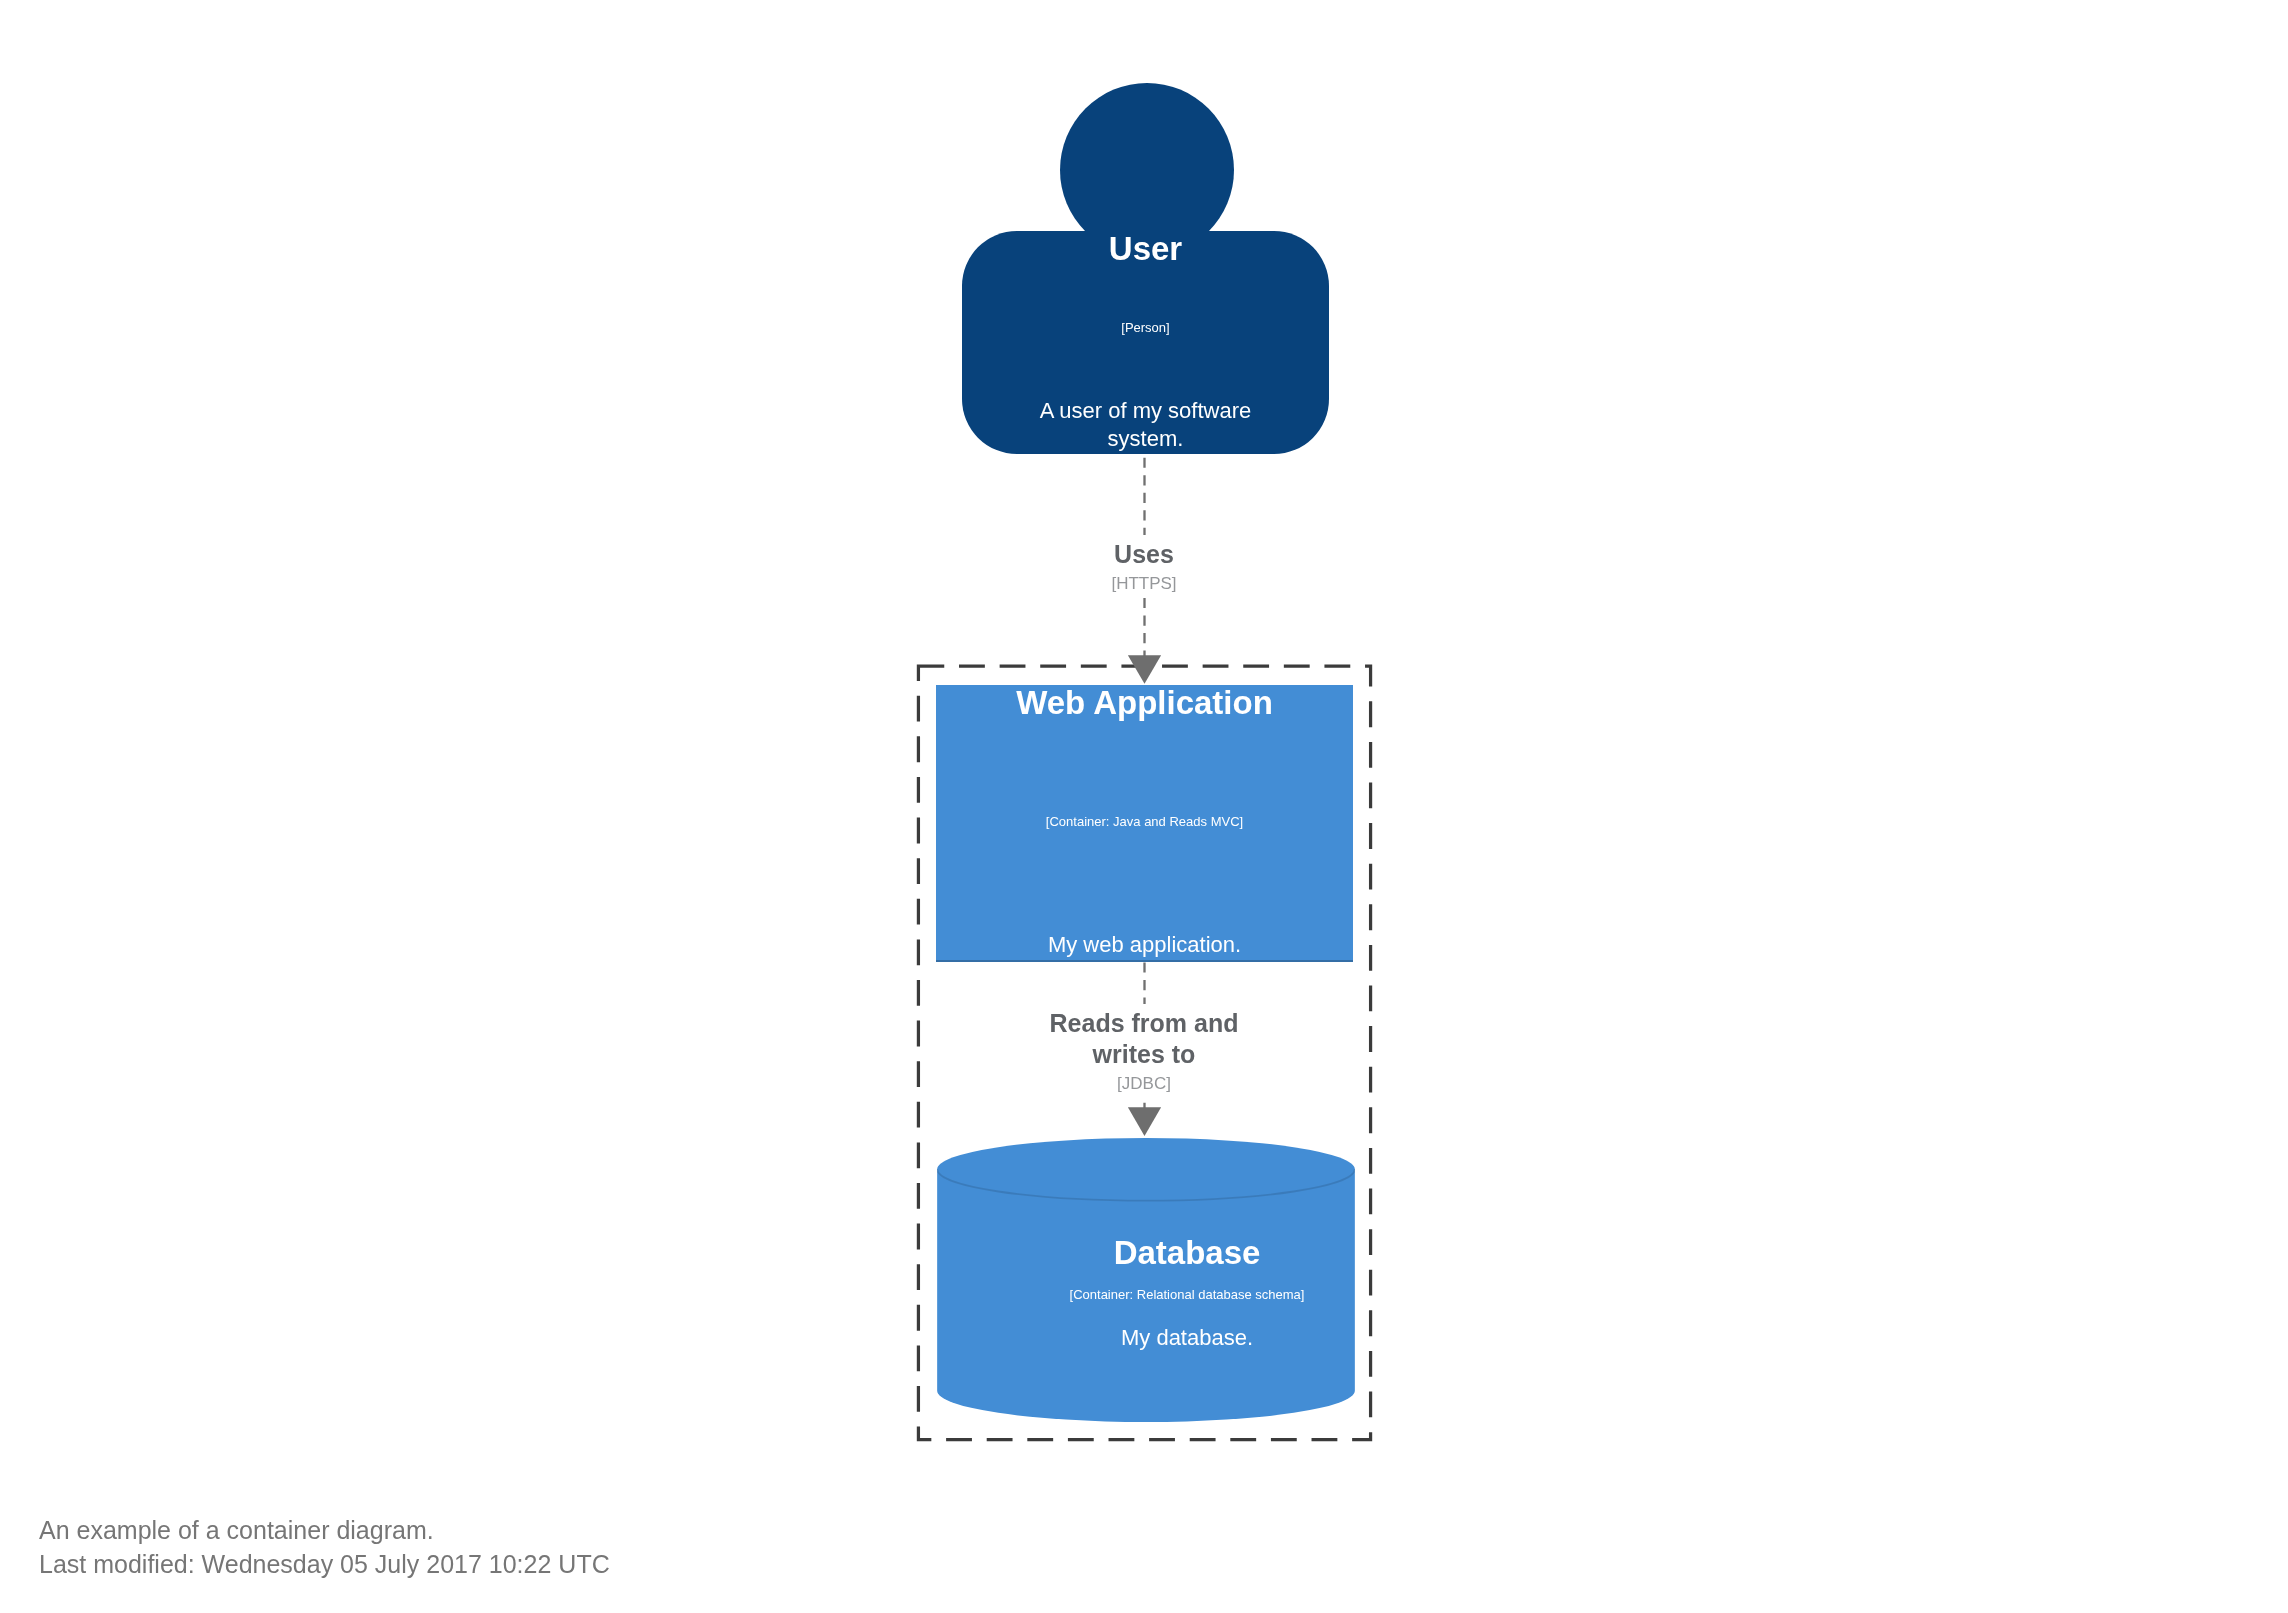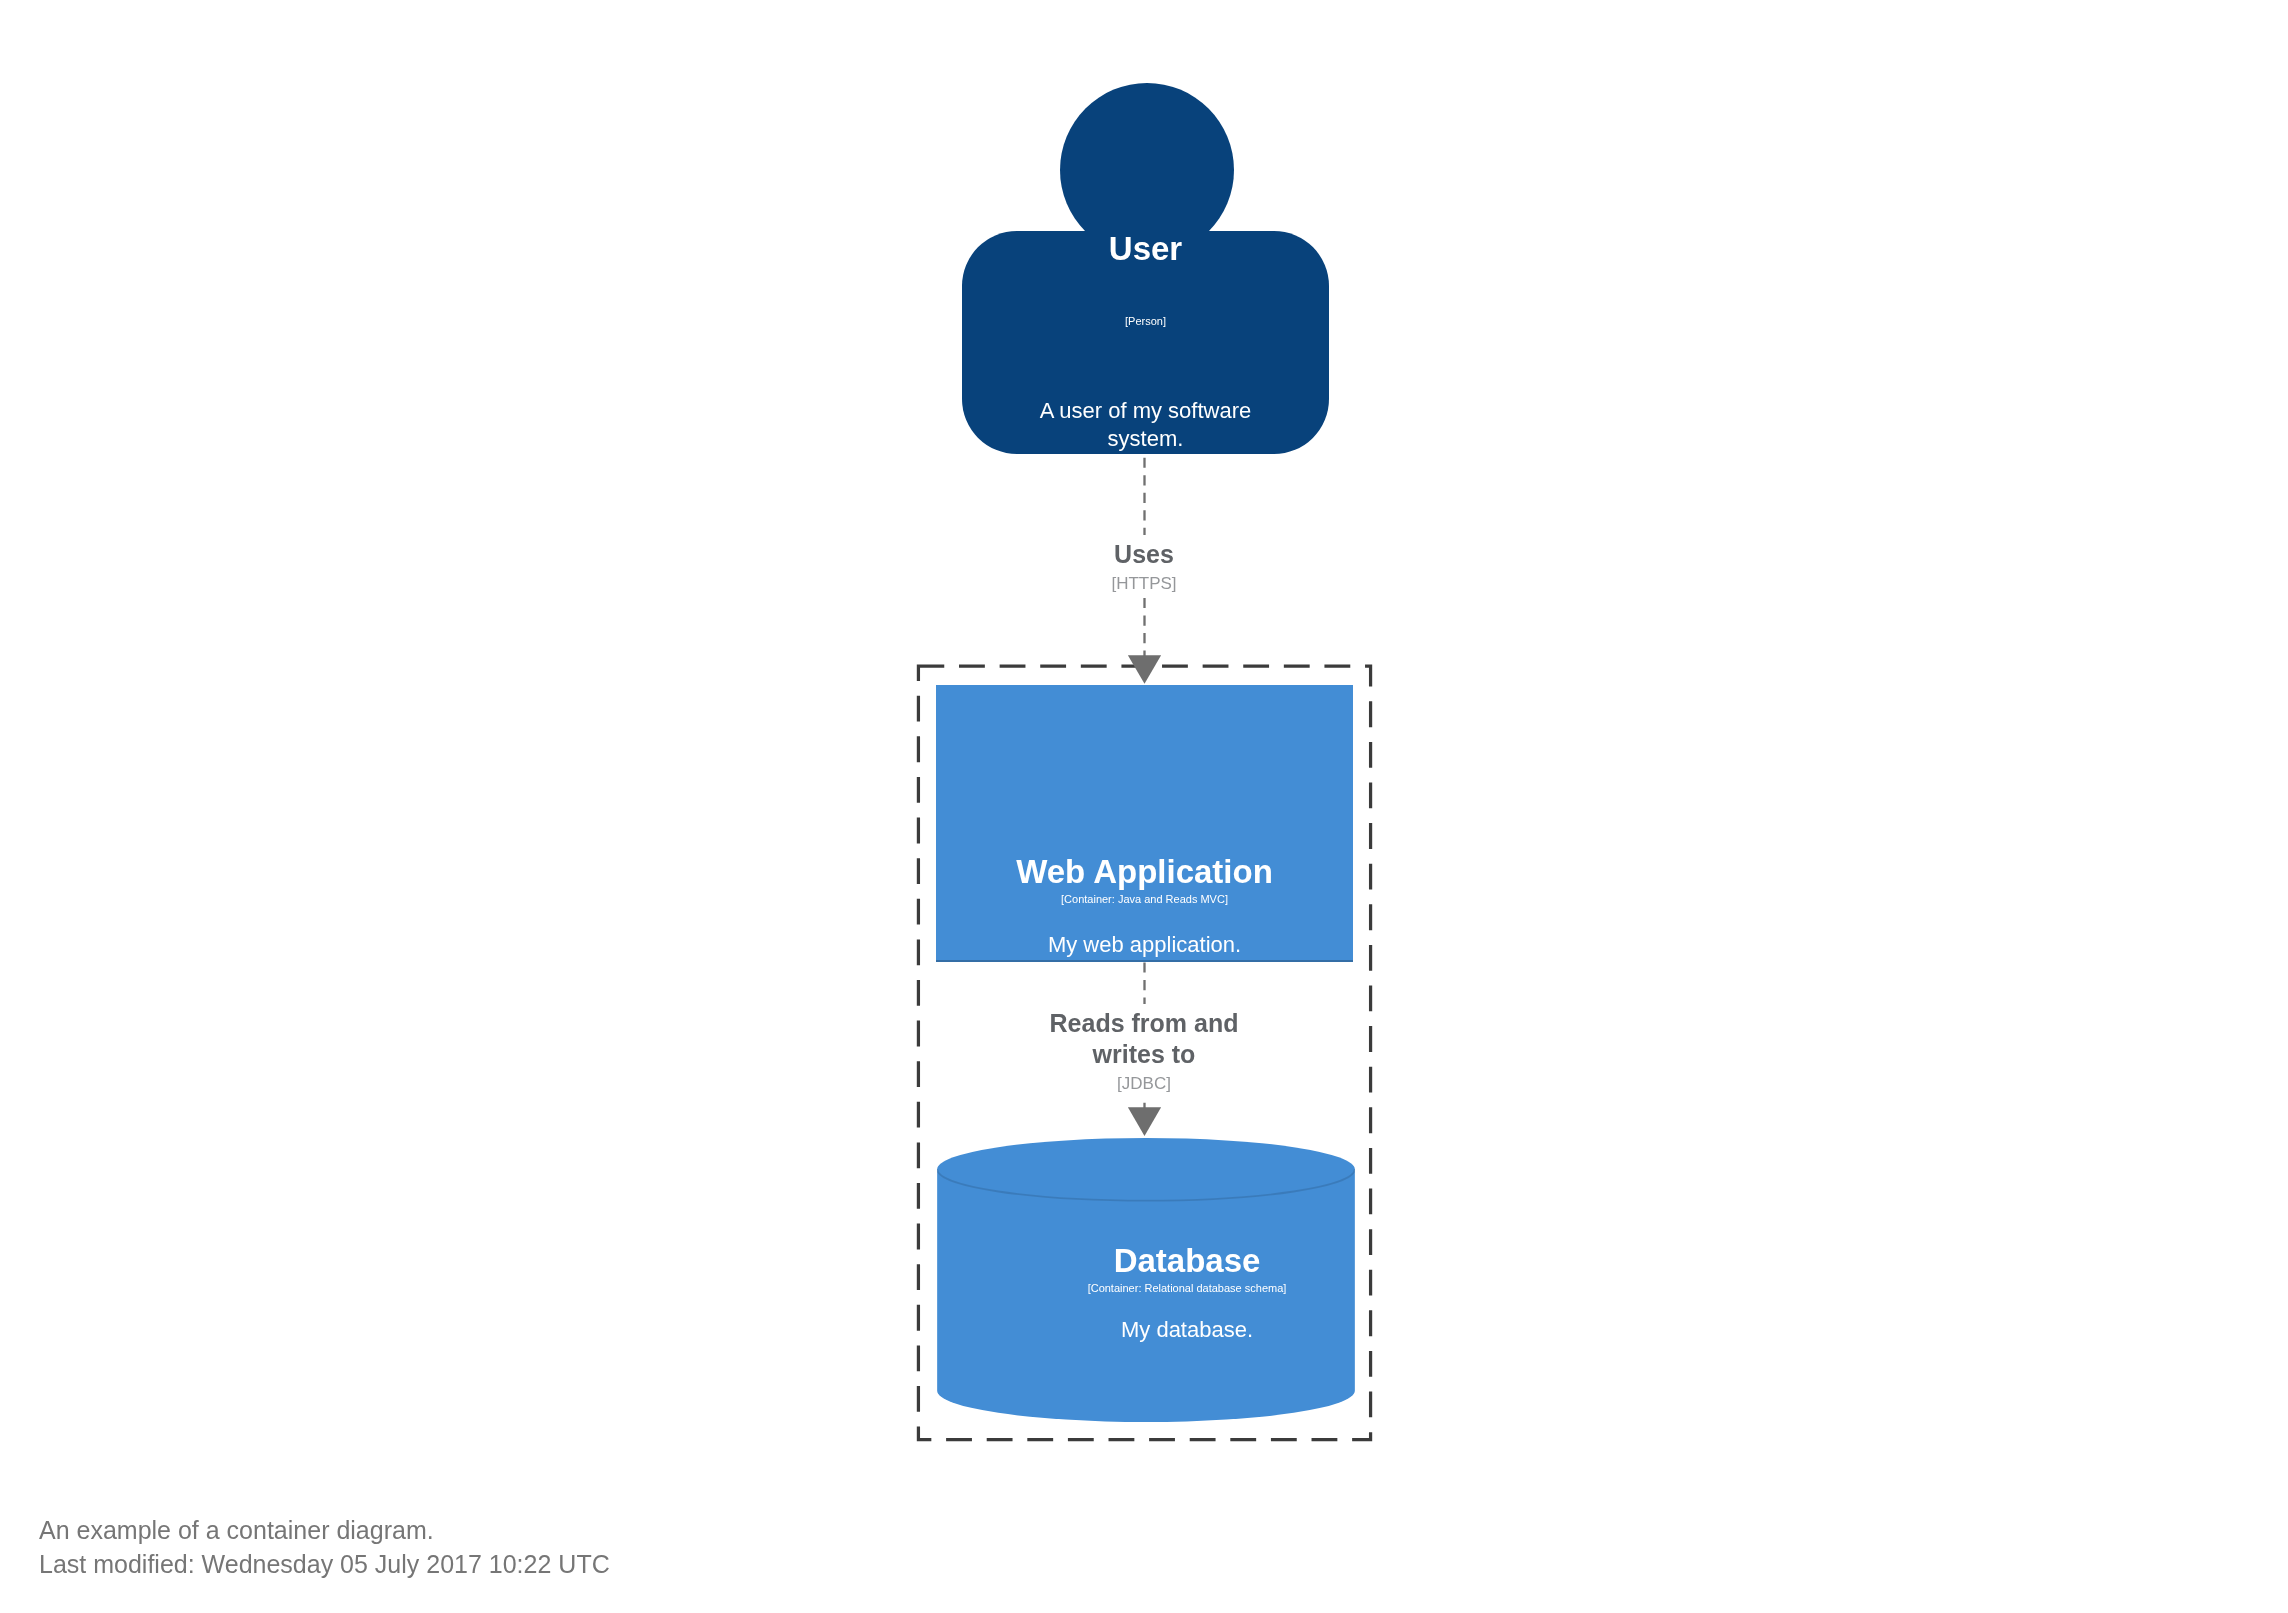--- a/index.html
+++ b/index.html
@@ -20,30 +20,30 @@
   }
   .person-body {
     position: absolute; left: 962px; top: 231px; width: 367px; height: 223px;
     border-radius: 55px; background: #08427b; color: #ffffff;
     display: flex; flex-direction: column; align-items: center; justify-content: space-between;
     text-align: center;
   }
 
   
   .node-name  { font-size: 33px; font-weight: 700; line-height: 1.1; }
-  .node-type  { font-size: 11px; margin-top: 3px; }
+  .node-type  { font-size: 13px; margin-top: 16px; }
   .node-desc  { font-size: 22px; margin-top: 26px; line-height: 1.3; }
   .person-body .node-desc { max-width: 268px; }
 
   
   .webapp-box {
     position: absolute; left: 936px; top: 685px; width: 417px; height: 277px;
     background: #438dd5; border-bottom: 2.8px solid rgba(0,0,0,0.22);
     color: #ffffff; display: flex; flex-direction: column; align-items: center;
-    justify-content: flex-end; text-align: center;
+    justify-content: space-between; text-align: center;
   }
   .db-node {
     position: absolute; left: 937px; top: 1138px; width: 500px; height: 284px;
     color: #ffffff;
   }
   .db-node svg.cyl { position: absolute; left: 0; top: 0; width: 418px; height: 284px; }
   .db-text {
     position: absolute; inset: 0; padding-top: 28px;
     display: flex; flex-direction: column; align-items: center; justify-content: center;
     text-align: center;

